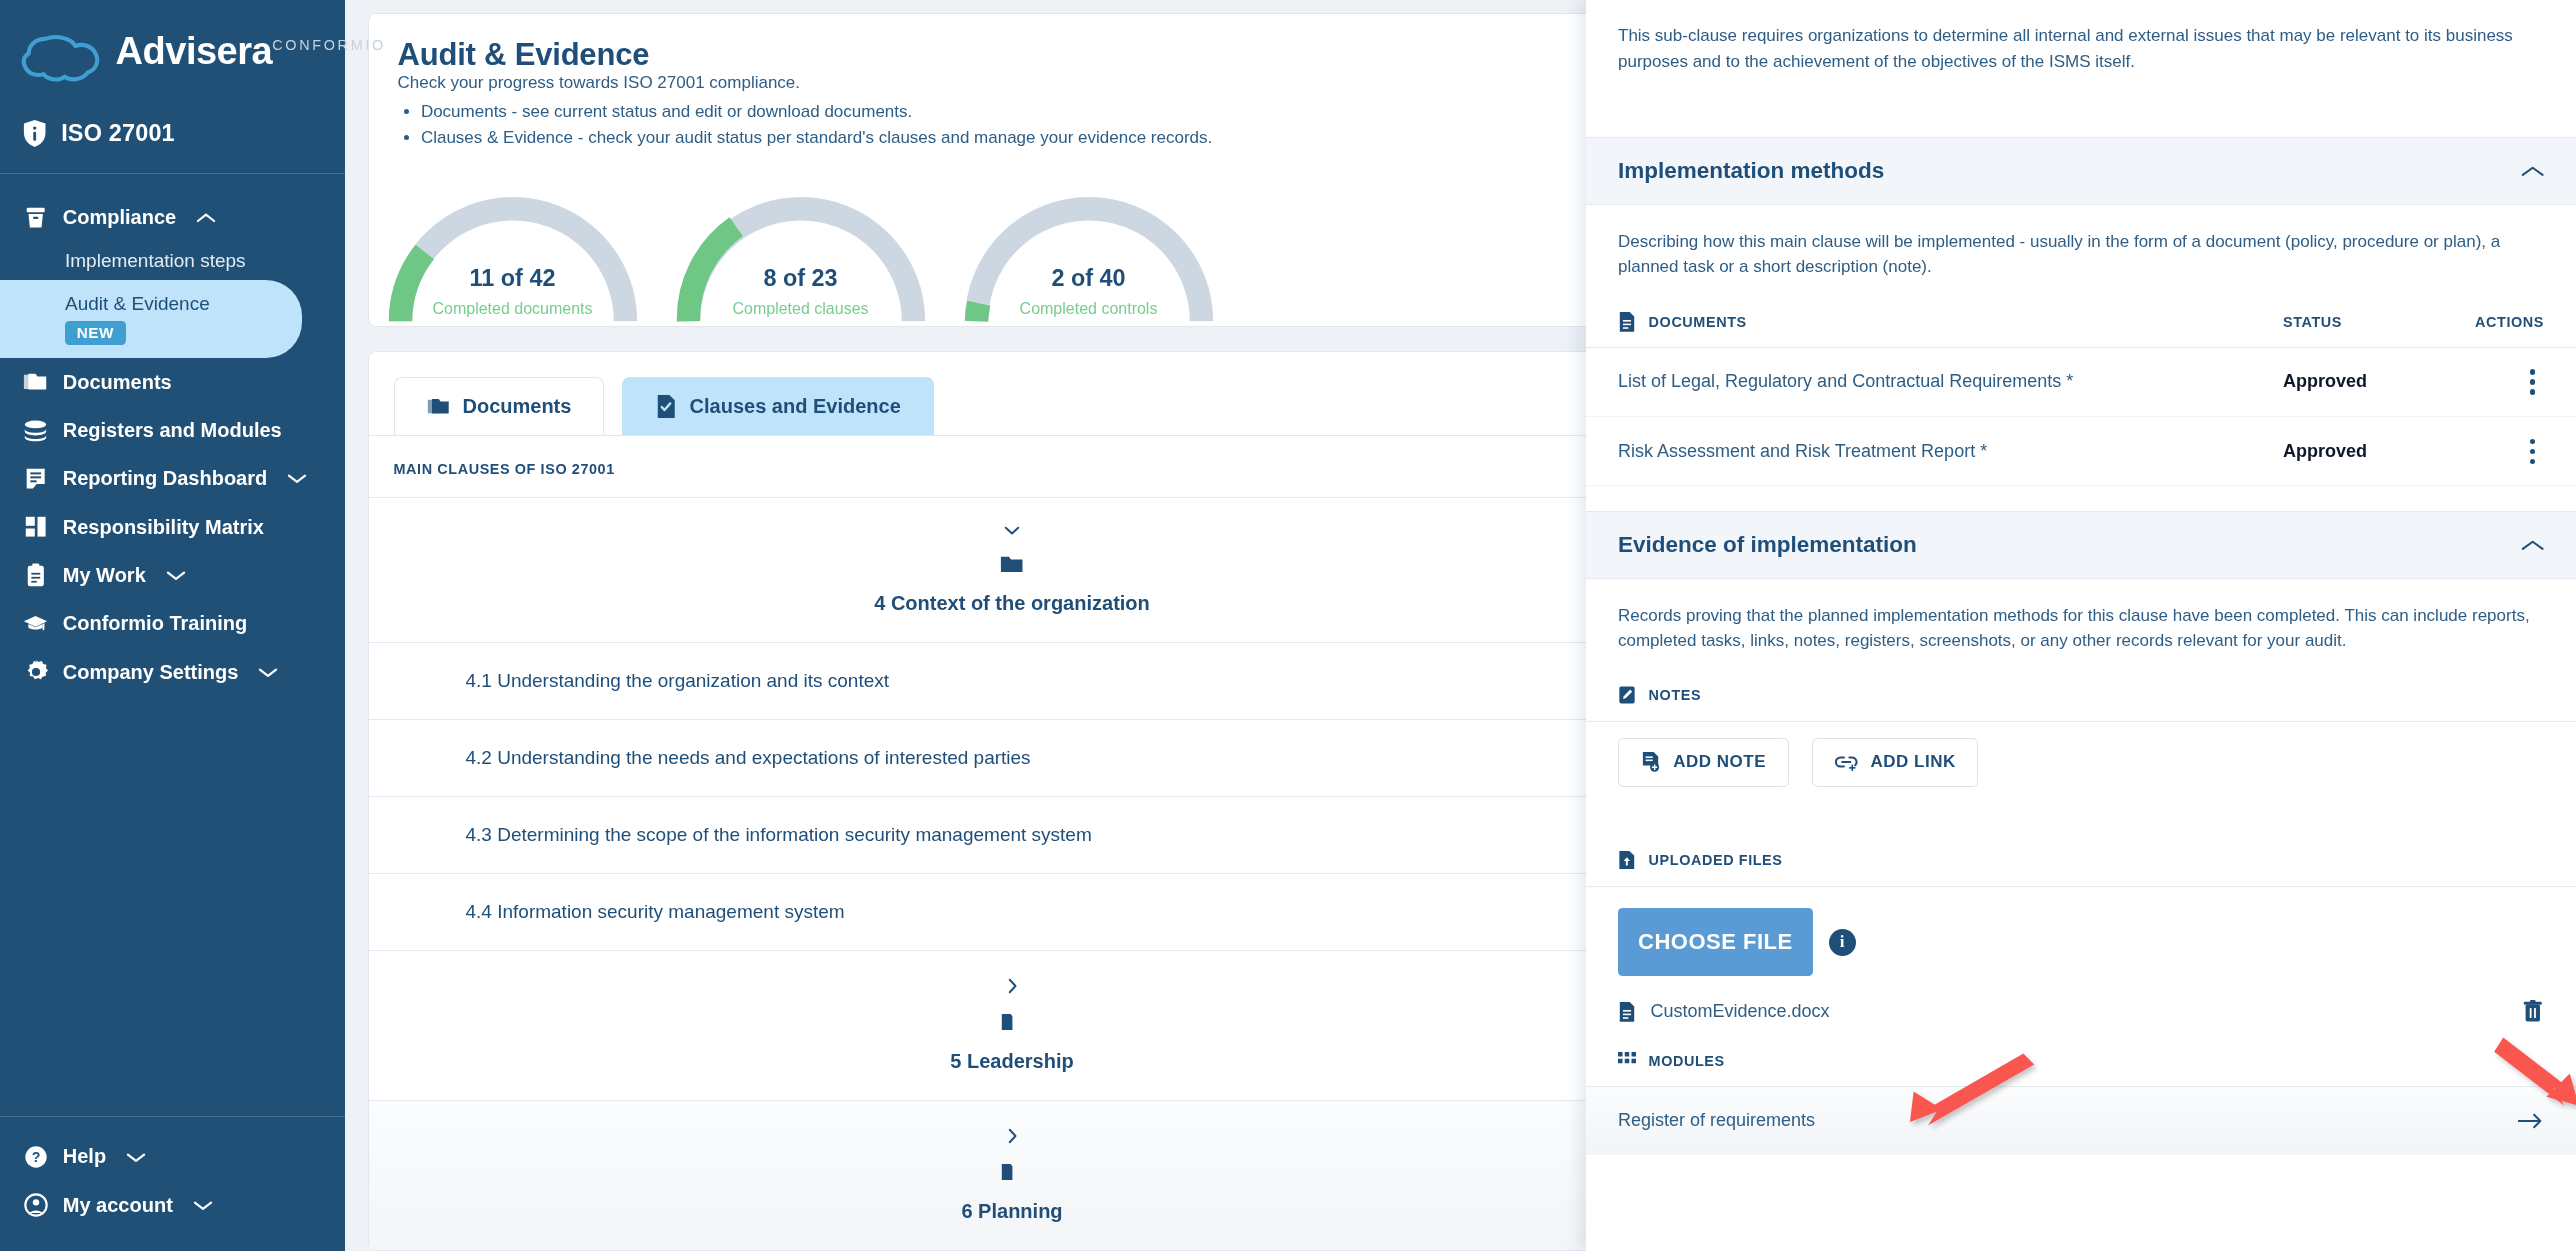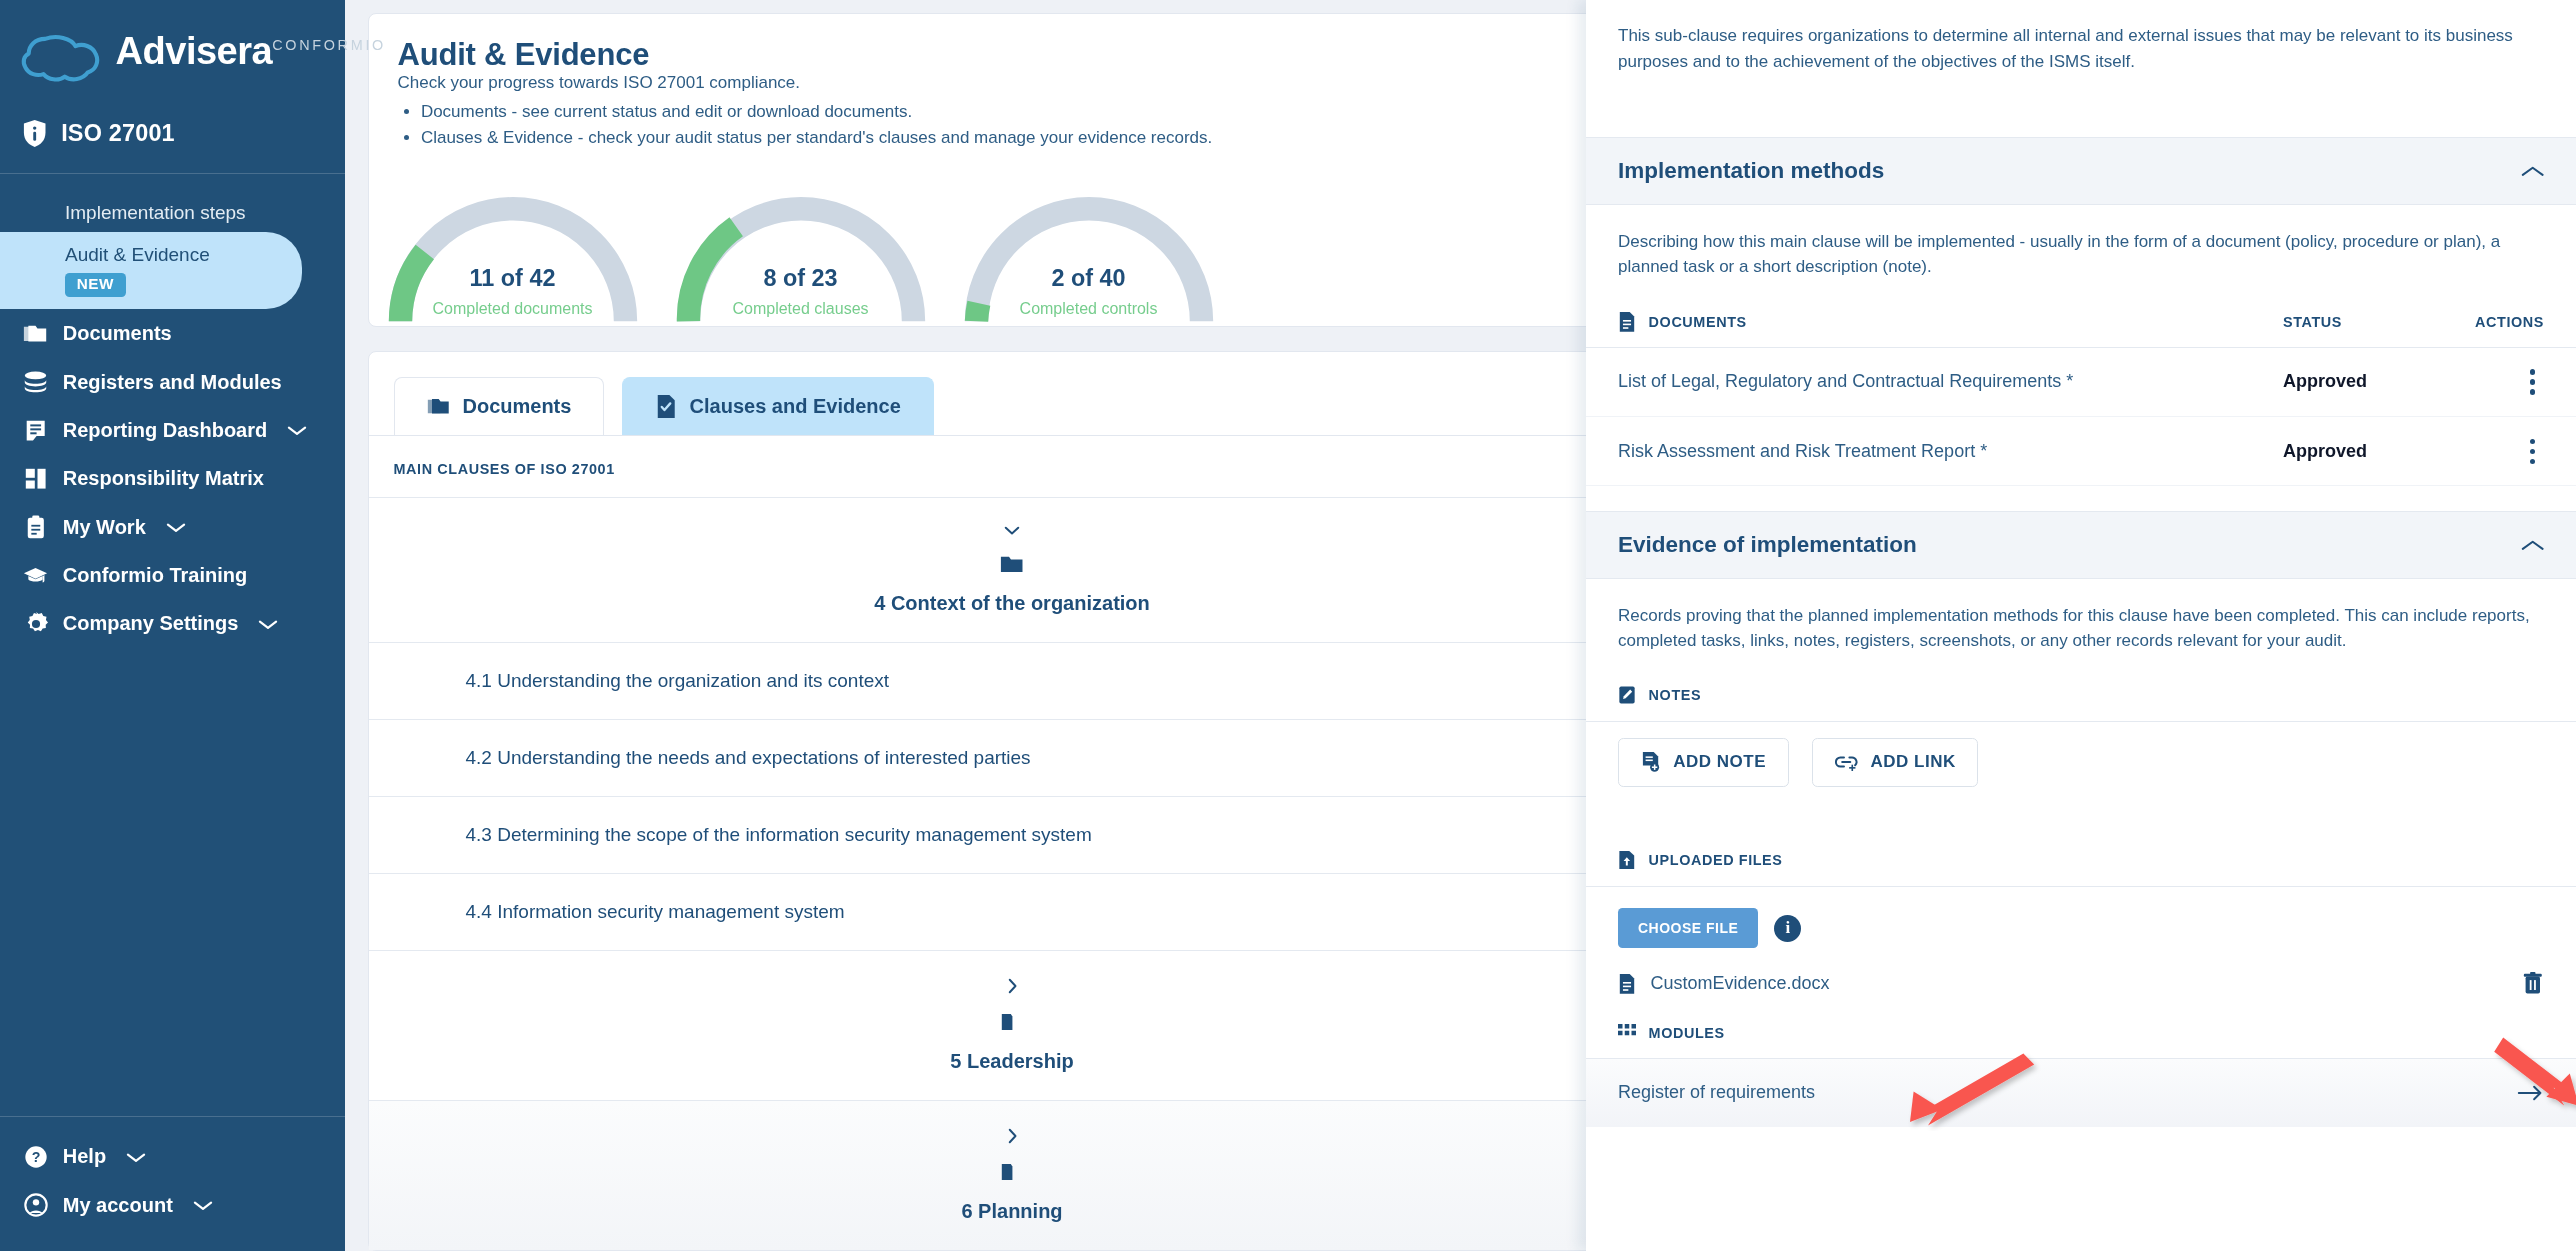--- a/index.html
+++ b/index.html
@@ -139,21 +139,21 @@
   .btn-row { display:flex; gap: 23.4px; padding: 16px 32px 0 32px;}
   .btn-outline {
     display:flex; align-items:center; gap:12.6px;
     border:0.9px solid #dbe2ea; border-radius:5.4px; background:#fff;
     padding: 12.6px 21.6px; color:#1f4e79; font-size:17px; font-weight:bold; letter-spacing:0.5px;
     cursor:pointer;
   }
   .hr-soft { height:0.9px; background:#e4e9f0; margin: 0; }
   .btn-primary {
     background:#5a9bd5; color:#fff; border:none; border-radius:4.5px;
-    padding: 12px 20px; font-size:14px; font-weight:bold; letter-spacing:0.5px;
+    padding: 21px 20px; font-size:22px; font-weight:bold; letter-spacing:0.5px;
     font-family:"Liberation Sans", sans-serif; cursor:pointer;
   }
   .info-dot {
     width:27px; height:27px; border-radius:50%; background:#1f4e79; color:#fff;
     display:flex; align-items:center; justify-content:center; font-size:17px; font-weight:bold;
     font-family:"Liberation Serif", serif; cursor:pointer;
   }
   .file-row { display:flex; align-items:center; padding: 23.4px 32px; }
   .file-row .fname { color:#2e5d85; font-size:18px; margin-left:14.4px; flex:1 1 auto; }
   .modules-row {
@@ -193,20 +193,35 @@
           <rect x="11.4" y="14" width="3.2" height="10" rx="1.4" fill="#215077"></rect>
         </svg>
       </span>
       <span class="label">ISO 27001</span>
     </div>
 
     <div class="side-div"></div>
 
     <nav class="nav">
 
+      <div class="nav-item">
+        <span class="ico">
+          <svg width="23.4" height="23.4" viewBox="0 0 26 26">
+            <rect x="3" y="2" width="20" height="5" rx="1.5" fill="#fff"></rect>
+            <path d="M5 9 H21 L19.5 24 H6.5 Z" fill="#fff"></path>
+            <rect x="10" y="12" width="6" height="2.4" rx="1.2" fill="#215077"></rect>
+          </svg>
+        </span>
+        <span>Compliance</span>
+        <span class="chev">
+          <svg width="20" height="12.6" viewBox="0 0 22 14">
+              <path d="M2 10 L11 3 L20 10" stroke="#fff" stroke-width="2.4" fill="none" stroke-linecap="round" stroke-linejoin="round"></path>
+            </svg>
+        </span>
+      </div>
 
       <div class="sub-item">Implementation steps</div>
 
       <div class="sub-item active">
         <div>Audit &amp; Evidence</div>
         <div class="badge-new">NEW</div>
       </div>
 
       <div class="nav-item">
         <span class="ico">

